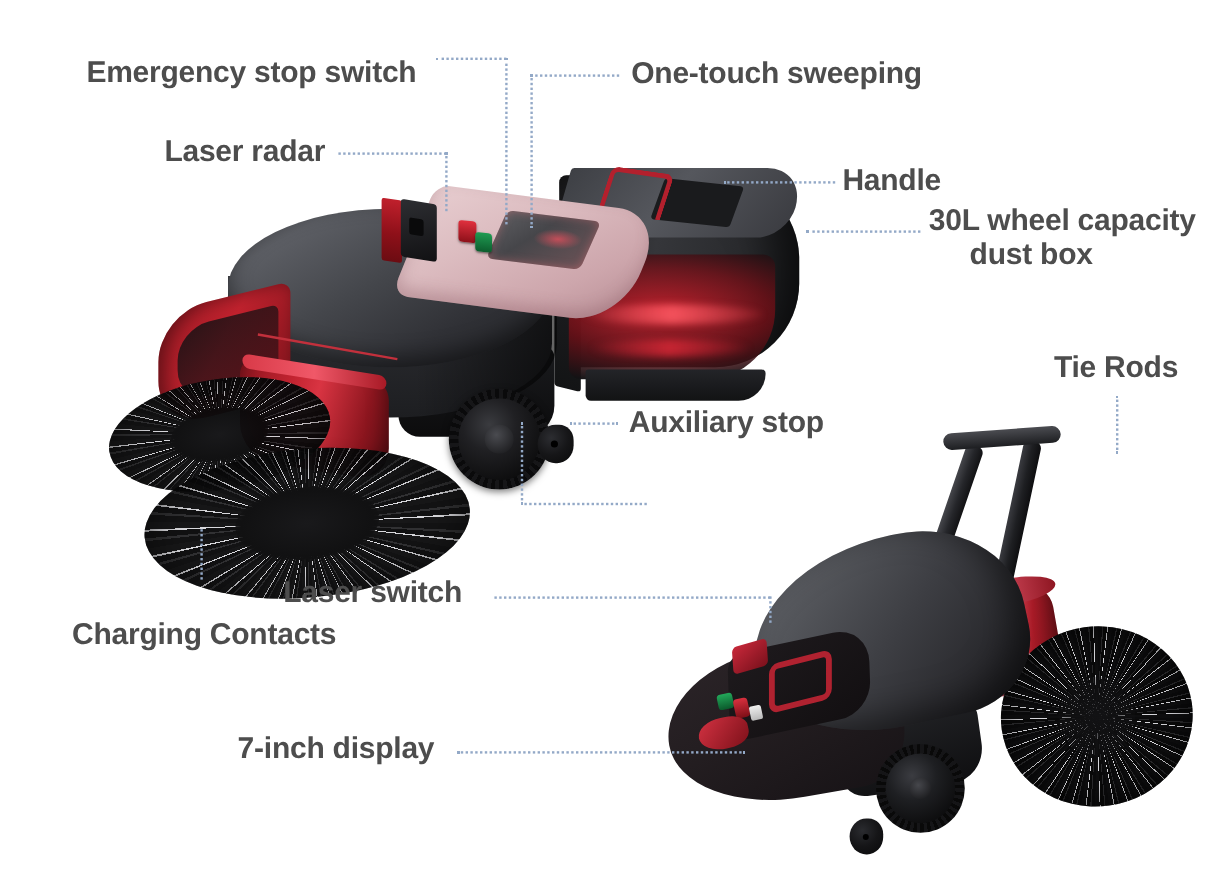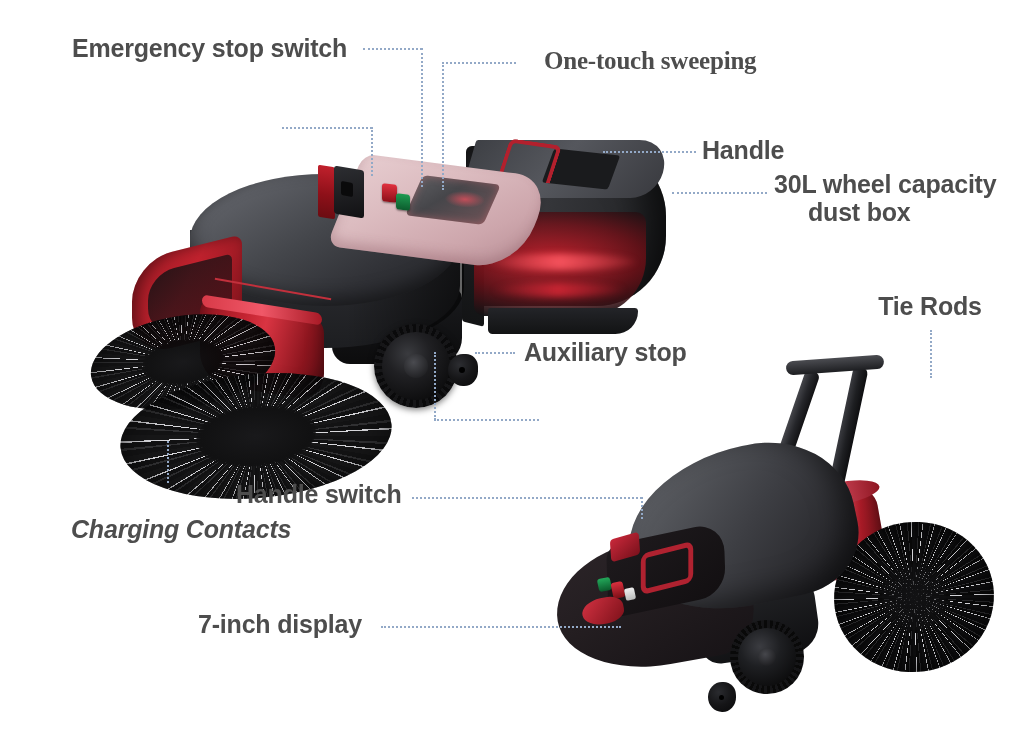--- a/index.html
+++ b/index.html
@@ -618,34 +618,35 @@
   <div class="lead v" style="left:434px; top:352px; height:68px;"></div>
   <div class="lead h" style="left:434px; top:419px; width:105px;"></div>
 
   <div class="lead h" style="left:412px; top:497px; width:230px;"></div>
   <div class="lead v" style="left:641px; top:497px; height:22px;"></div>
 
   <div class="lead v" style="left:167px; top:441px; height:42px;"></div>
 
   <div class="lead h" style="left:381px; top:626px; width:240px;"></div>
 
-  <div class="label" style="left:72px;  top:34px;">Emergency stop switch</div>
-
-  <div class="label" style="left:544px; top:47px;font-family:Liberation Serif, serif;">One-touch sweeping</div>
-
+  <div class="label" style="left:72px;  top:46px;">Emergency stop switch</div>
+
+  <div class="label" style="left:526px; top:47px;">One-touch sweeping</div>
+
+  <div class="label" style="left:137px; top:112px;">Laser radar</div>
 
   <div class="label" style="left:702px; top:136px;">Handle</div>
 
   <div class="label" style="left:774px; top:170px;">30L wheel capacity</div>
   <div class="label" style="left:808px; top:198px;">dust box</div>
 
   <div class="label c" style="left:840px; top:292px; width:180px;">Tie Rods</div>
 
   <div class="label" style="left:524px; top:338px;">Auxiliary stop</div>
 
 
-  <div class="label" style="left:236px; top:480px;">Handle switch</div>
-
-  <div class="label" style="left:71px;  top:515px;font-style:italic;">Charging Contacts</div>
+  <div class="label" style="left:236px; top:480px;">Laser switch</div>
+
+  <div class="label" style="left:60px;  top:515px;">Charging Contacts</div>
 
   <div class="label" style="left:198px; top:610px;">7-inch display</div>
 
 </div>
 
 </body></html>

